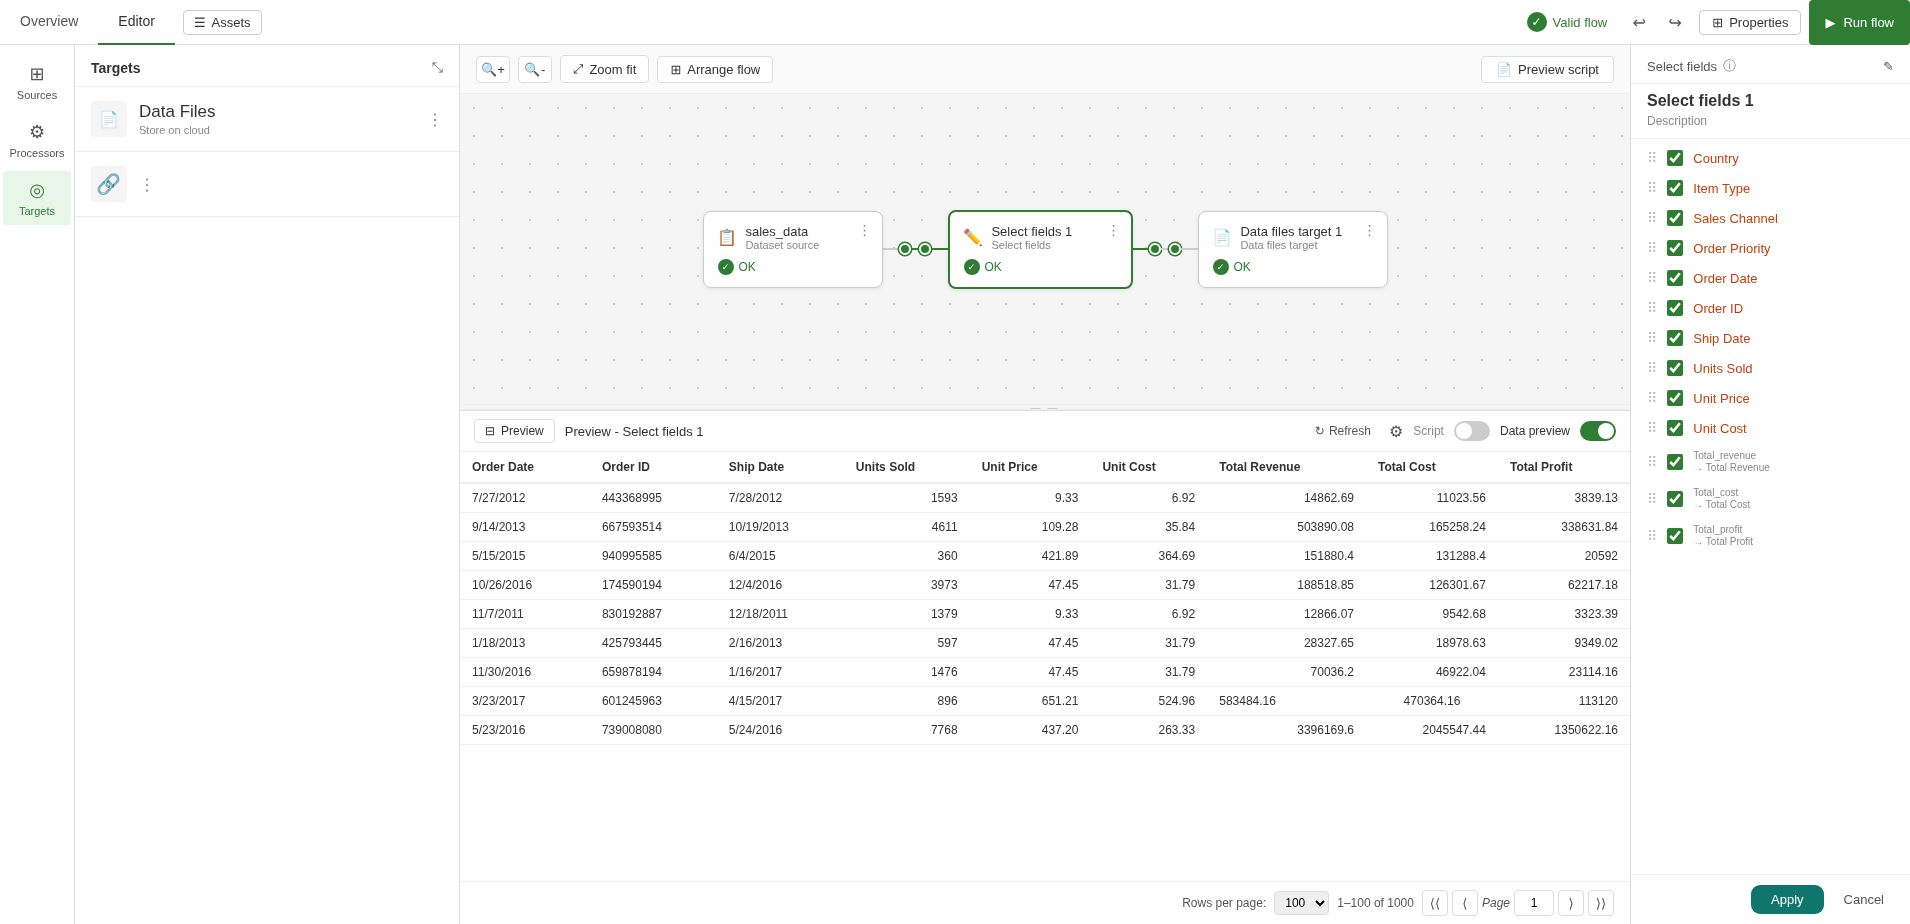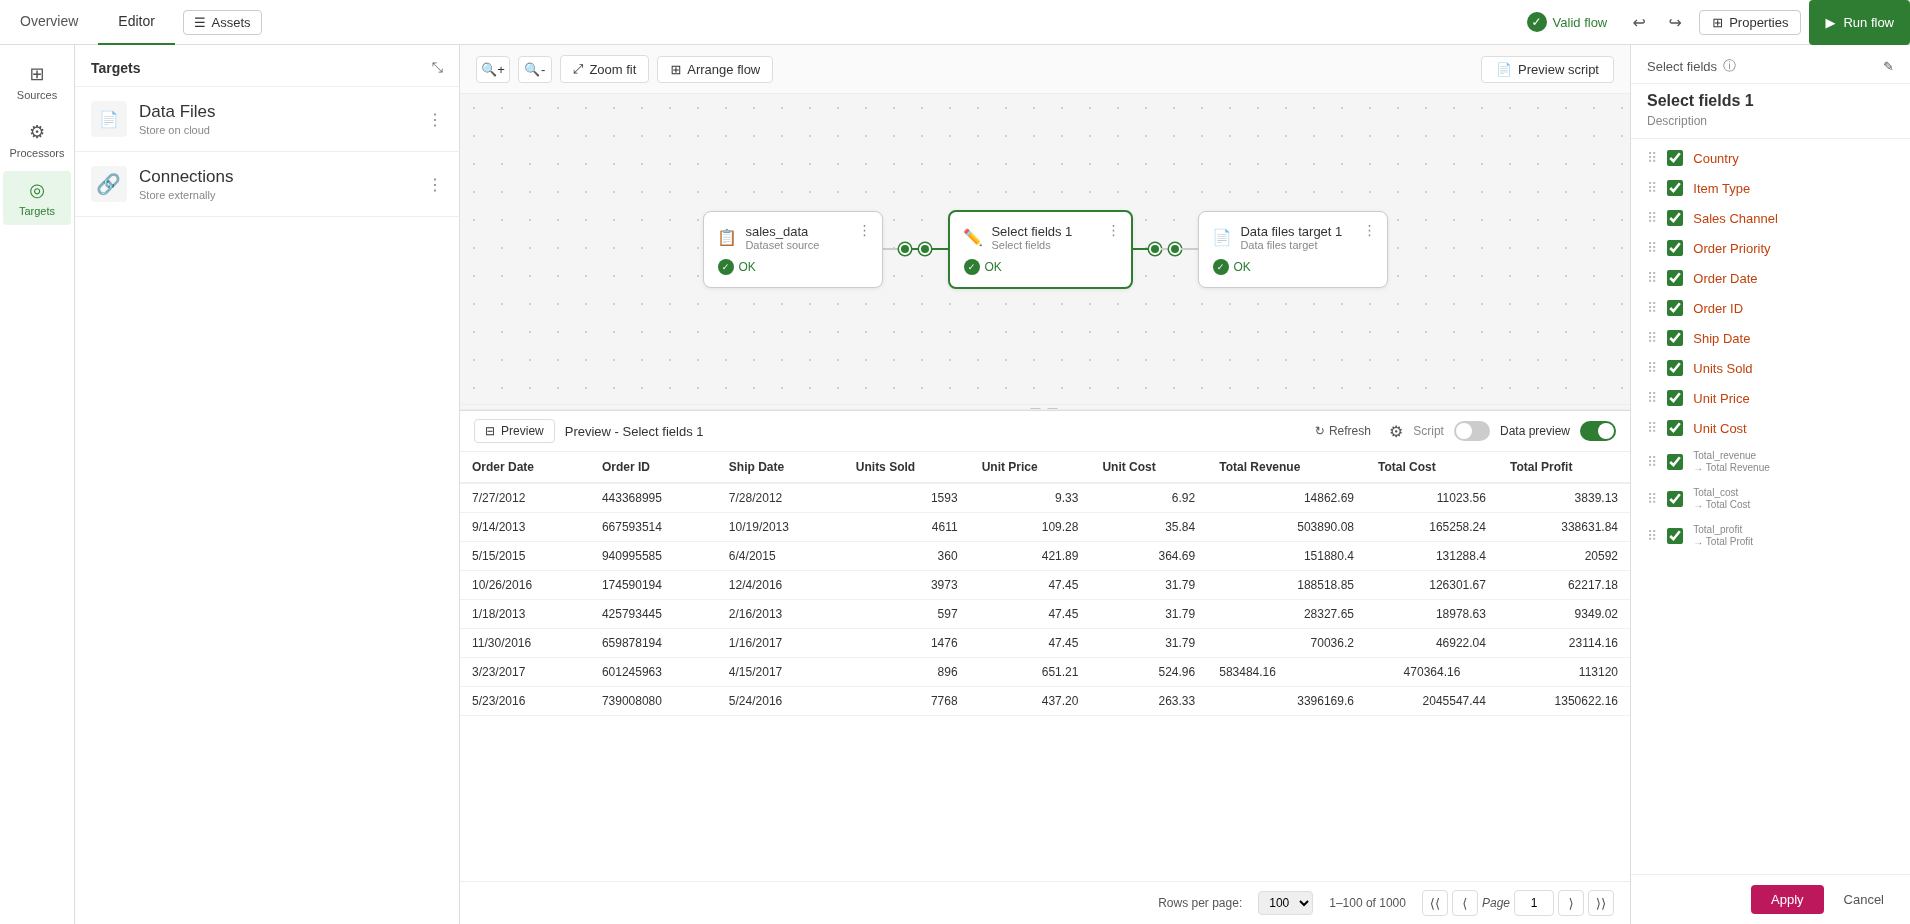--- a/index.html
+++ b/index.html
@@ -71,21 +71,21 @@
     .field-item { display: flex; align-items: center; padding: 7px 16px; gap: 10px; }
     .drag-handle { color: #bbb; cursor: grab; font-size: 14px; }
     .field-checkbox { width: 16px; height: 16px; accent-color: #2e7d32; cursor: pointer; }
     .field-name { font-size: 13px; color: #c2410c; flex: 1; }
     .field-mapping { display: flex; flex-direction: column; gap: 1px; }
     .field-old { font-size: 10px; color: #888; }
     .field-arrow { font-size: 10px; color: #888; }
 
     
     .right-panel-footer { display: flex; align-items: center; justify-content: flex-end; padding: 10px 16px; border-top: 1px solid #eee; gap: 10px; }
-    .apply-btn { background: #be185d; color: white; border: none; border-radius: 4px; padding: 7px 20px; cursor: pointer; font-size: 13px; font-weight: 500; }
+    .apply-btn { background: #0f766e; color: white; border: none; border-radius: 9px; padding: 7px 20px; cursor: pointer; font-size: 13px; font-weight: 500; }
     .cancel-btn { background: none; border: none; color: #555; cursor: pointer; font-size: 13px; padding: 7px 10px; }
     .apply-btn:disabled { background: #ccc; cursor: default; }
 
     .divider-h { height: 6px; background: #f5f5f5; border-top: 1px solid #eee; border-bottom: 1px solid #eee; cursor: row-resize; display: flex; align-items: center; justify-content: center; }
     .divider-dots { color: #bbb; font-size: 10px; letter-spacing: 2px; }
   </style>
 </head>
 <body>
 
 <div style="display:flex; align-items:center; height:45px; background:#fff; border-bottom:1px solid #ddd; padding:0 0 0 0;">
@@ -139,24 +139,20 @@
     <div class="target-item">
       <div class="target-icon">📄</div>
       <div class="target-info">
         <div class="target-name">Data Files</div>
         <div class="target-sub">Store on cloud</div>
       </div>
       <span class="target-menu">⋮</span>
     </div>
     <div class="target-item">
       <div class="target-icon" style="font-size:20px;">🔗</div>
-      <div class="target-info">
-        <div class="target-name">Connections</div>
-        <div class="target-sub">Store externally</div>
-      </div>
       <span class="target-menu">⋮</span>
     </div>
   </div>
 
   <div style="flex:1; display:flex; flex-direction:column; overflow:hidden;">
 
     <div style="display:flex; align-items:center; padding:10px 16px; gap:8px; background:#fafafa; border-bottom:1px solid #eee;">
       <button class="toolbar-btn" style="width:34px; padding:5px 0; justify-content:center;">🔍+</button>
       <button class="toolbar-btn" style="width:34px; padding:5px 0; justify-content:center;">🔍-</button>
       <button class="toolbar-btn">
@@ -327,20 +323,31 @@
                 <td>174590194</td>
                 <td>12/4/2016</td>
                 <td style="text-align: right;">3973</td>
                 <td style="text-align: right;">47.45</td>
                 <td style="text-align: right;">31.79</td>
                 <td style="text-align: right;">188518.85</td>
                 <td style="text-align: right;">126301.67</td>
                 <td style="text-align: right;">62217.18</td>
               </tr>
               <tr>
+                <td>11/7/2011</td>
+                <td>830192887</td>
+                <td>12/18/2011</td>
+                <td style="text-align: right;">1379</td>
+                <td style="text-align: right;">9.33</td>
+                <td style="text-align: right;">6.92</td>
+                <td style="text-align: right;">12866.07</td>
+                <td style="text-align: right;">9542.68</td>
+                <td style="text-align: right;">3323.39</td>
+              </tr>
+              <tr>
                 <td>1/18/2013</td>
                 <td>425793445</td>
                 <td>2/16/2013</td>
                 <td style="text-align: right;">597</td>
                 <td style="text-align: right;">47.45</td>
                 <td style="text-align: right;">31.79</td>
                 <td style="text-align: right;">28327.65</td>
                 <td style="text-align: right;">18978.63</td>
                 <td style="text-align: right;">9349.02</td>
               </tr>
@@ -374,21 +381,21 @@
                 <td style="text-align: right;">437.20</td>
                 <td style="text-align: right;">263.33</td>
                 <td style="text-align: right;">3396169.6</td>
                 <td style="text-align: right;">2045547.44</td>
                 <td style="text-align: right;">1350622.16</td>
               </tr>
             </tbody>
         </table>
       </div>
 
-      <div style="display:flex;align-items:center;justify-content:flex-end;padding:8px 16px;border-top:1px solid #eee;gap:16px;font-size:12px;color:#555;">
+      <div style="display:flex;align-items:center;justify-content:flex-end;padding:8px 16px;border-top:1px solid #eee;gap:8px;font-size:12px;color:#555;">
         <span>Rows per page:</span>
         <select style="border:1px solid #ddd;border-radius:4px;padding:3px 6px;font-size:12px;cursor:pointer;">
           <option>100</option>
           <option>50</option>
           <option>200</option>
         </select>
         <span>1–100 of 1000</span>
         <div style="display:flex;align-items:center;gap:4px;">
           <button style="width:26px;height:26px;display:flex;align-items:center;justify-content:center;border:1px solid #ddd;border-radius:4px;cursor:pointer;background:#fff;color:#555;">⟨⟨</button>
           <button style="width:26px;height:26px;display:flex;align-items:center;justify-content:center;border:1px solid #ddd;border-radius:4px;cursor:pointer;background:#fff;color:#555;">⟨</button>

